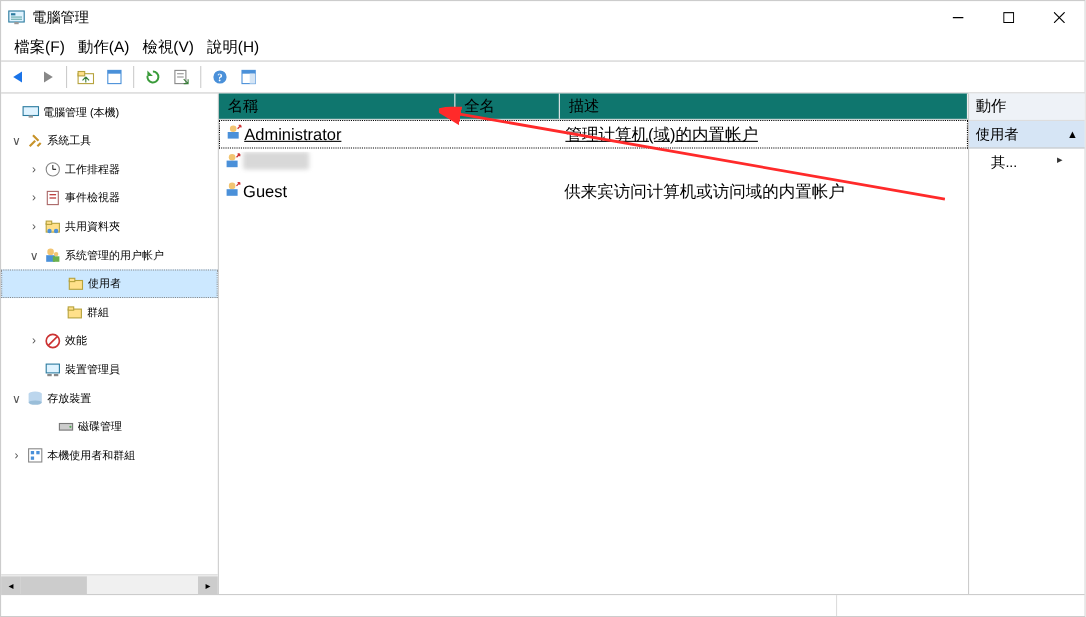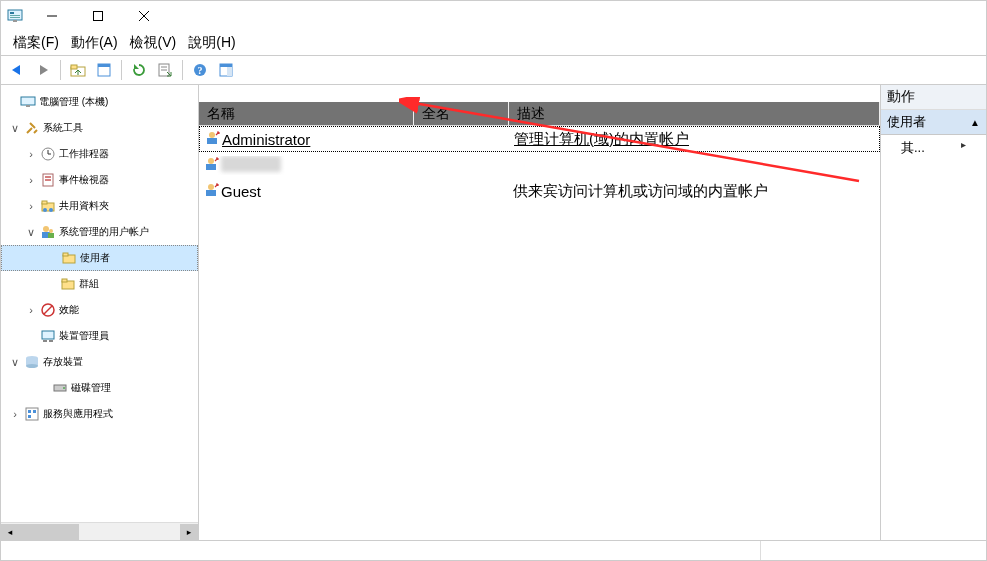--- a/index.html
+++ b/index.html
@@ -41,21 +41,21 @@
     .tree-row.selected { background: #cce8ff; border: 1px dotted #888; }
     .tree-row .tw { width: 16px; text-align: center; color: #555; font-size: 11px; }
     .tree-row .ticon { width: 18px; height: 16px; display: flex; align-items: center; justify-content: center; }
     .tree-row .tlabel { padding: 0 2px; font-size: 10px;}
     .tree-scroll-x { height: 18px; background: #f0f0f0; border-top: 1px solid #ddd; display: flex; align-items: center; }
     .tree-scroll-x .sbtn { width: 18px; height: 16px; display:flex; align-items:center; justify-content:center; background:#ccc; cursor:pointer; font-size:9px;}
     .tree-scroll-x .strack { flex:1; background:#f0f0f0; height:16px; position:relative;}
     .tree-scroll-x .sthumb { position:absolute; left:0; width:60px; height:16px; background:#ccc;}
     
     
-    .list-header { display: flex; height: 24px; border-bottom: 1px solid #ddd; background: #737373; margin-top: 17px; }
+    .list-header { display: flex; height: 24px; border-bottom: 1px solid #ddd; background: #0f766e; }
     .list-header .col { padding: 3px 8px; border-right: 1px solid #eee; font-size: 14px; }
     .col-name { width: 215px; }
     .col-full { width: 95px; }
     .col-desc { flex: 1; }
     .list-body { flex: 1; overflow: auto; position: relative;}
     .list-row { display: flex; height: 26px; align-items: center; cursor: pointer; font-size: 15px;}
     .list-row.focused { border: 1px dotted #000; text-decoration: underline; }
     .list-row .cell { padding: 0 4px; display: flex; align-items: center; gap: 2px; overflow: hidden;}
     .blurred { background: #d8d8d8; color:transparent; filter: blur(2px); width: 60px; height:16px; display:inline-block; border-radius:2px;}
     
@@ -86,20 +86,21 @@
   <div class="titlebar">
     <span class="appicon">
       <svg width="16" height="16" viewBox="0 0 16 16">
           <rect x="1" y="2" width="14" height="10" fill="#dff3ff" stroke="#2a7a9e"></rect>
           <rect x="3" y="4" width="4" height="2" fill="#2a7a9e"></rect>
           <rect x="3" y="7" width="10" height="1" fill="#6aa"></rect>
           <rect x="3" y="9" width="10" height="1" fill="#6aa"></rect>
           <rect x="6" y="12" width="4" height="2" fill="#999"></rect>
         </svg>
     </span>
+    <span class="title">電腦管理</span>
     <div class="winbtn">
         <svg width="10" height="10">
           <line x1="0" y1="5" x2="10" y2="5" stroke="#000"></line>
         </svg>
       </div>
     <div class="winbtn">
         <svg width="10" height="10">
           <rect x="0.5" y="0.5" width="9" height="9" fill="none" stroke="#000"></rect>
         </svg>
       </div>
@@ -308,21 +309,21 @@
         <div class="tree-row" style="padding-left:6px">
           <span class="tw">›</span>
           <span class="ticon">
               <svg width="16" height="16">
                 <rect x="2" y="2" width="12" height="12" fill="#fff" stroke="#888"></rect>
                 <rect x="4" y="4" width="3" height="3" fill="#4a90d9"></rect>
                 <rect x="9" y="4" width="3" height="3" fill="#4a90d9"></rect>
                 <rect x="4" y="9" width="3" height="3" fill="#4a90d9"></rect>
               </svg>
             </span>
-          <span class="tlabel">服務與應用程式</span>
+          <span class="tlabel">本機使用者和群組</span>
         </div>
       </div>
       <div class="tree-scroll-x">
         <div class="sbtn">◂</div>
         <div class="strack">
             <div class="sthumb"></div>
           </div>
         <div class="sbtn">▸</div>
       </div>
     </div>

